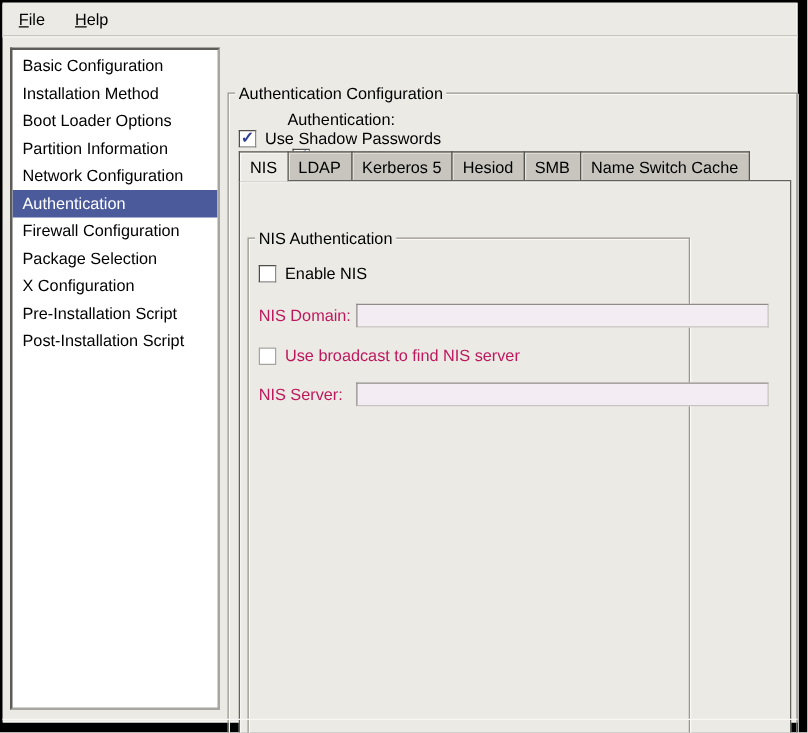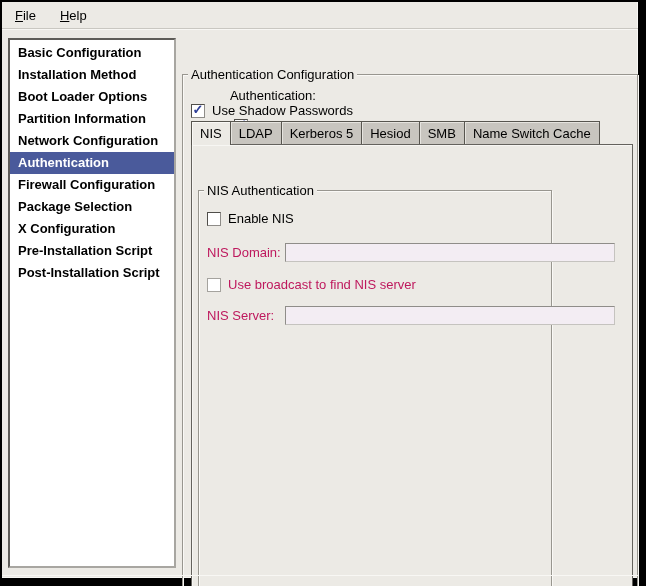--- a/index.html
+++ b/index.html
@@ -27,21 +27,20 @@
   .menu-item::first-letter { text-decoration: underline; }
 
   
   .sidebar {
     position: absolute; left: 6px; top: 36px; width: 168px; height: 530px;
     background: #FFFFFF;
     border: 2px solid;
     border-color: #5E5C58 #A8A6A1 #A8A6A1 #5E5C58;
     padding-top: 2px;
     overflow: hidden;
-    font-weight: bold;
   }
   .side-item { height: 22px; line-height: 22px; padding-left: 8px; white-space: nowrap; cursor: default; }
   .side-item.selected { background: #4A5A9B; color: #FFFFFF; }
 
   
   .frame {
     position: absolute;
     border: 1px solid #98968F;
     box-shadow: inset 1px 1px 0 #FAF9F6, 1px 1px 0 #FAF9F6;
     margin-top: 38px;

